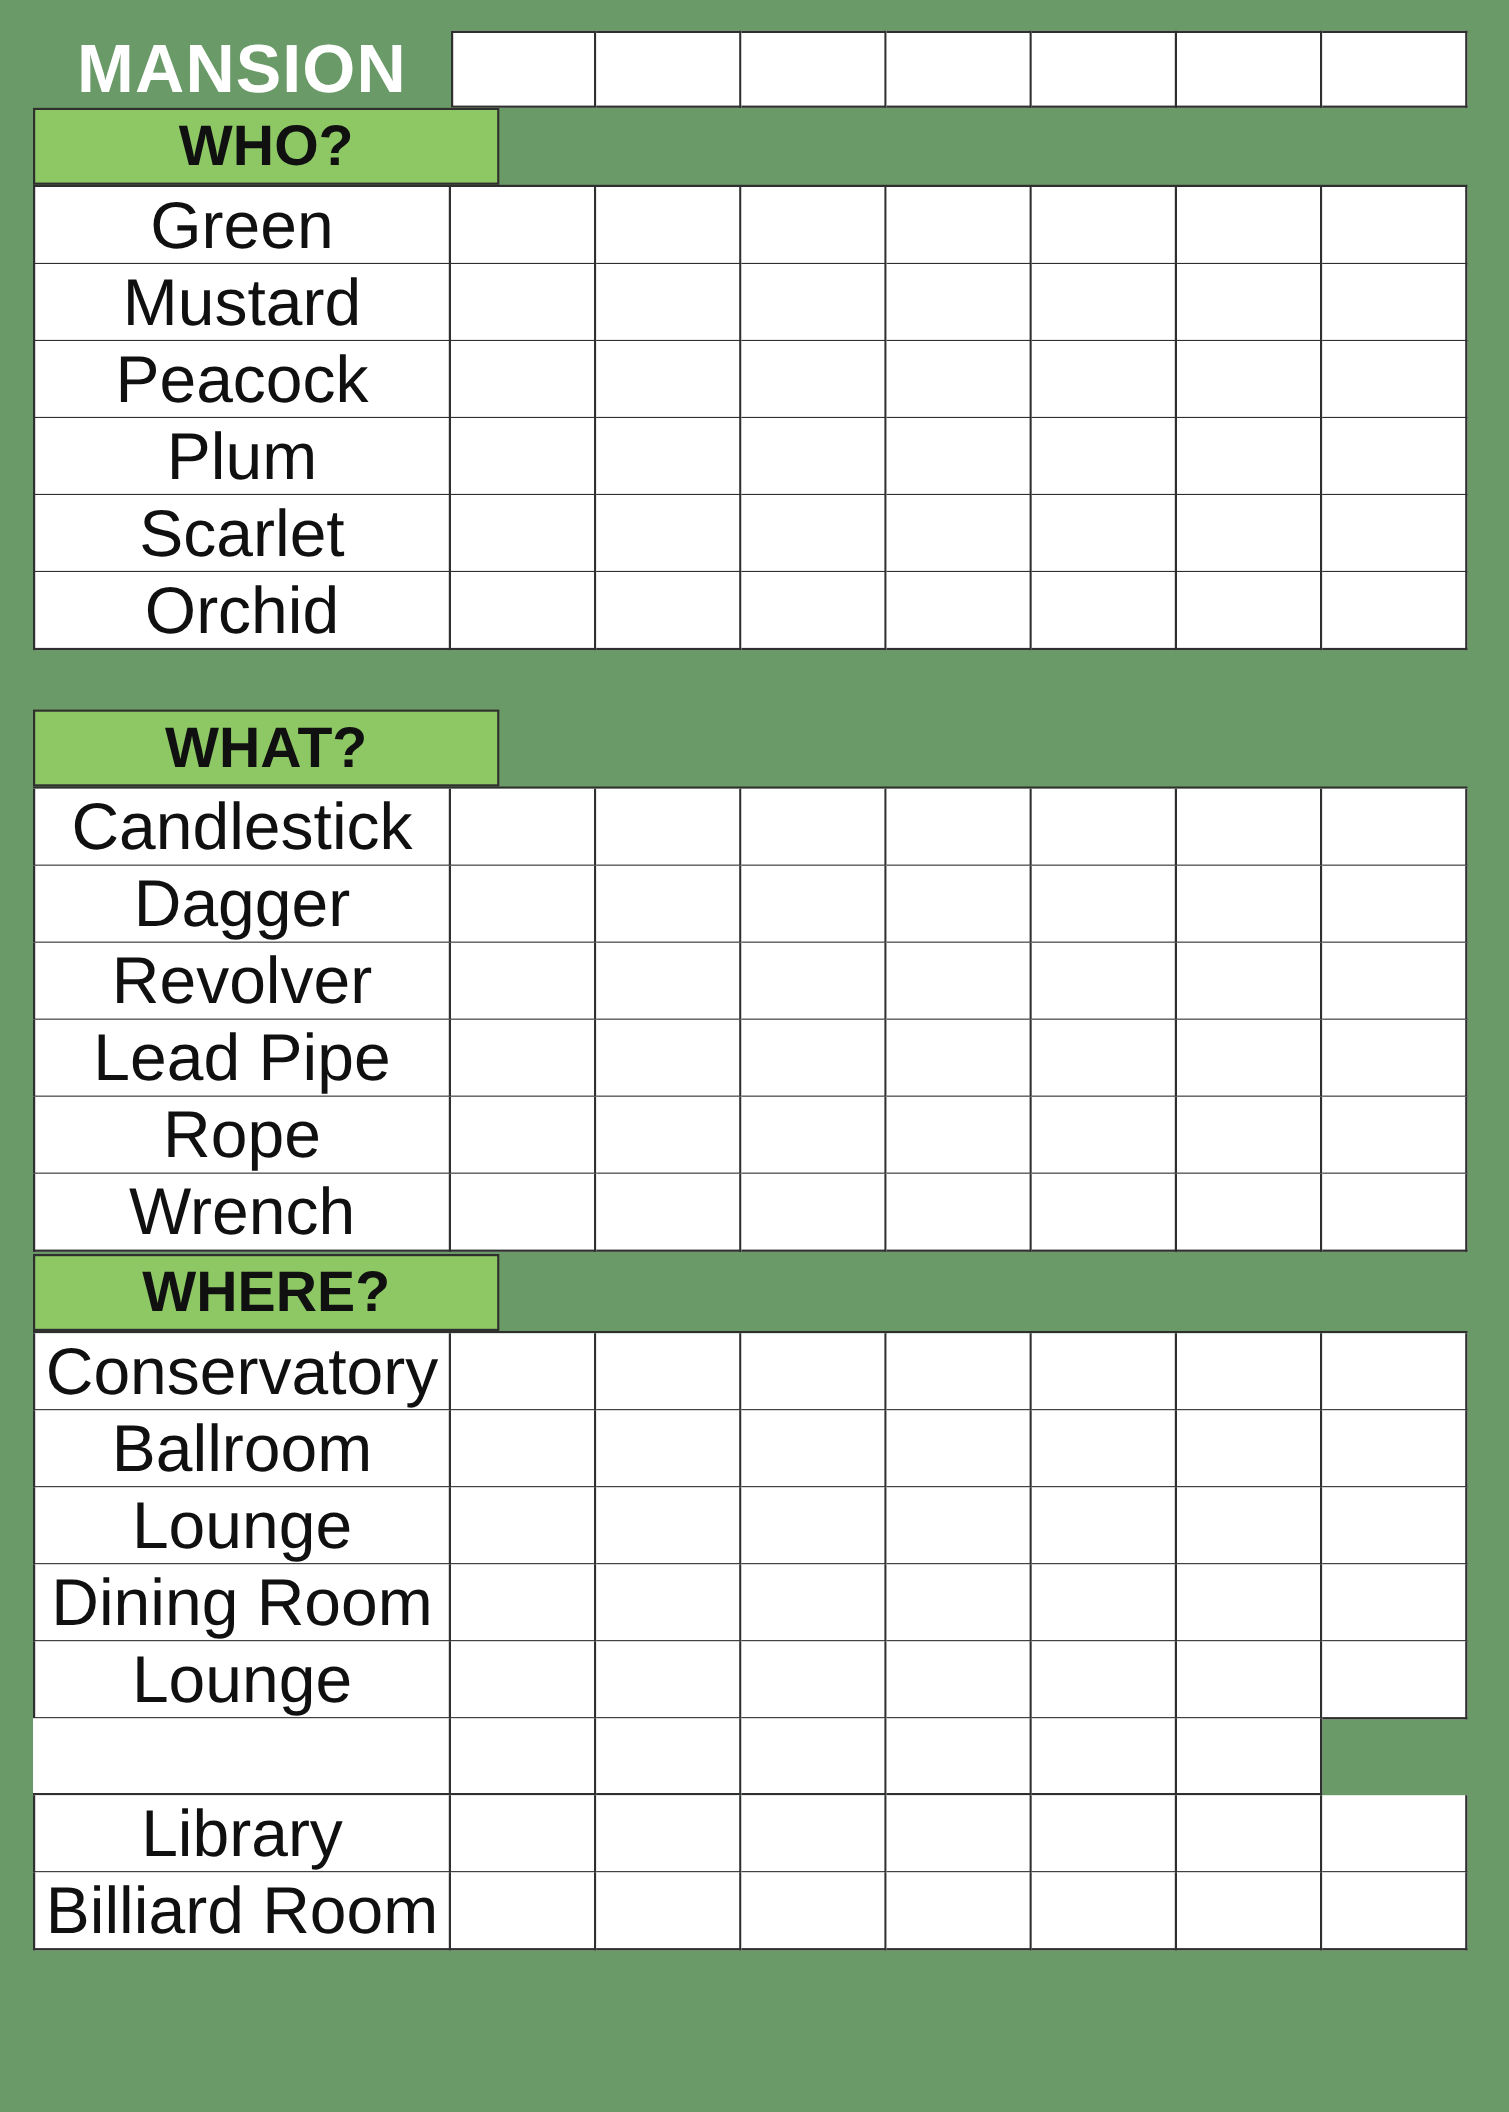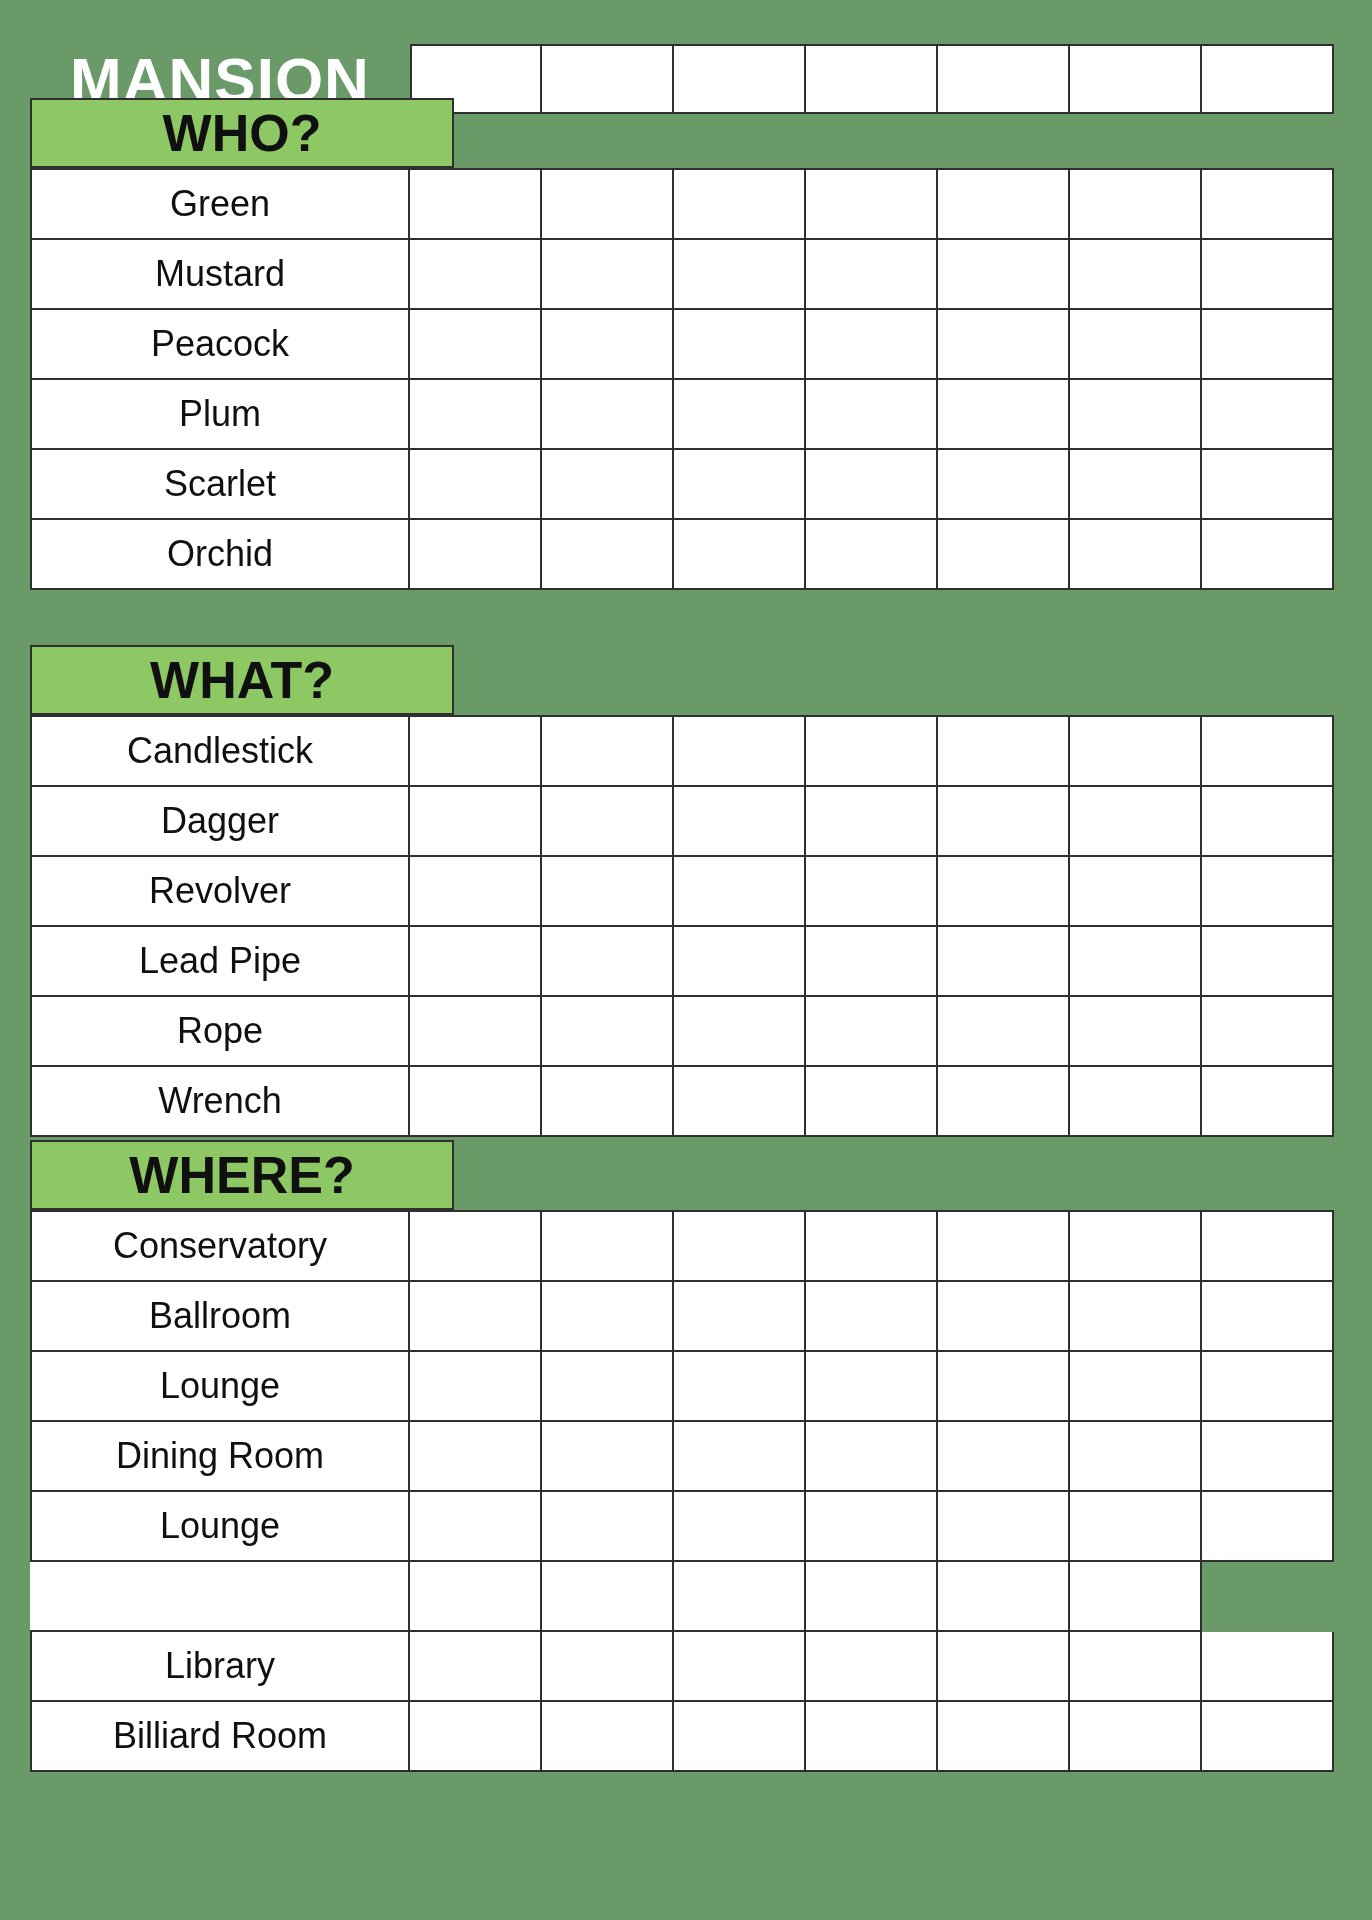--- a/index.html
+++ b/index.html
@@ -14,21 +14,21 @@
   html,body{ width:1372px; height:1920px; }
   body{
     position:relative;
     background:var(--background);
     font-family:"Liberation Sans","DejaVu Sans",sans-serif;
     overflow:hidden;
   }
   .abs{ position:absolute; left:30px; }
 
   
-  .mansion{ display:flex; height:70px;margin-top:16px; }
+  .mansion{ display:flex; height:70px; }
   .title{
     width:380px; height:70px;
     display:flex; align-items:center; justify-content:center;
     font-size:62px; font-weight:bold; color:var(--title-color);
     letter-spacing:1px;
   }
   .mcells{ display:grid; grid-template-columns:repeat(7,132px); height:70px; }
   .mcells .cell{
     background:var(--cell-bg);
     border-top:2px solid var(--grid-border);
@@ -52,21 +52,21 @@
     display:grid;
     grid-template-columns:380px repeat(7,132px);
     height:70px;
   }
   .row .lbl{
     background:var(--cell-bg);
     border-left:2px solid var(--grid-border);
     border-right:2px solid var(--grid-border);
     border-bottom:2px solid var(--grid-border);
     display:flex; align-items:center; justify-content:center;
-    font-size:36px; color:var(--label-color);
+    font-size:60px; color:var(--label-color);
     white-space:nowrap;
   }
   .row .cell{
     background:var(--cell-bg);
     border-right:2px solid var(--grid-border);
     border-bottom:2px solid var(--grid-border);
   }
 </style>
 </head>
 <body>

